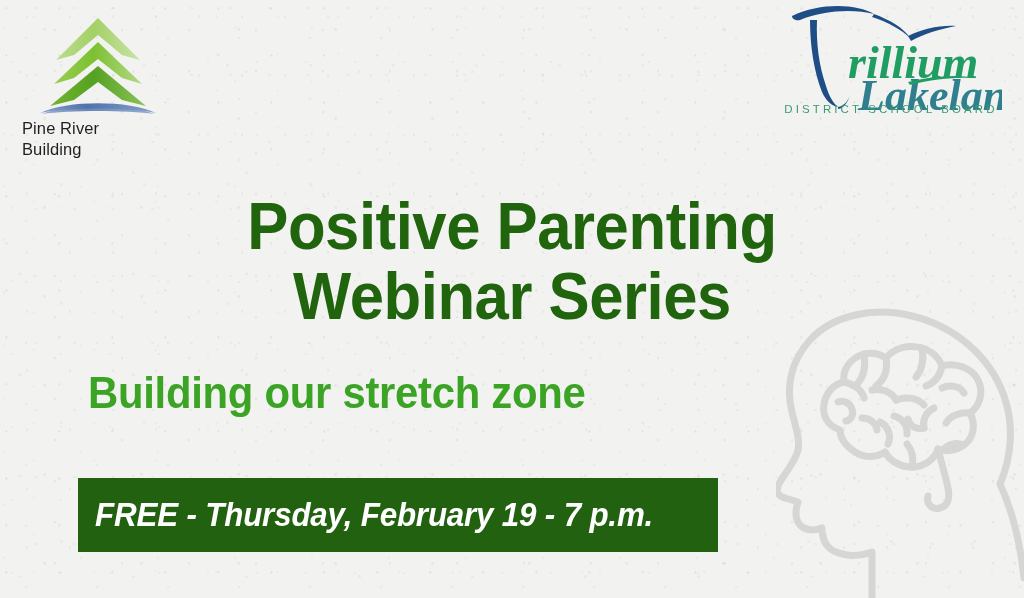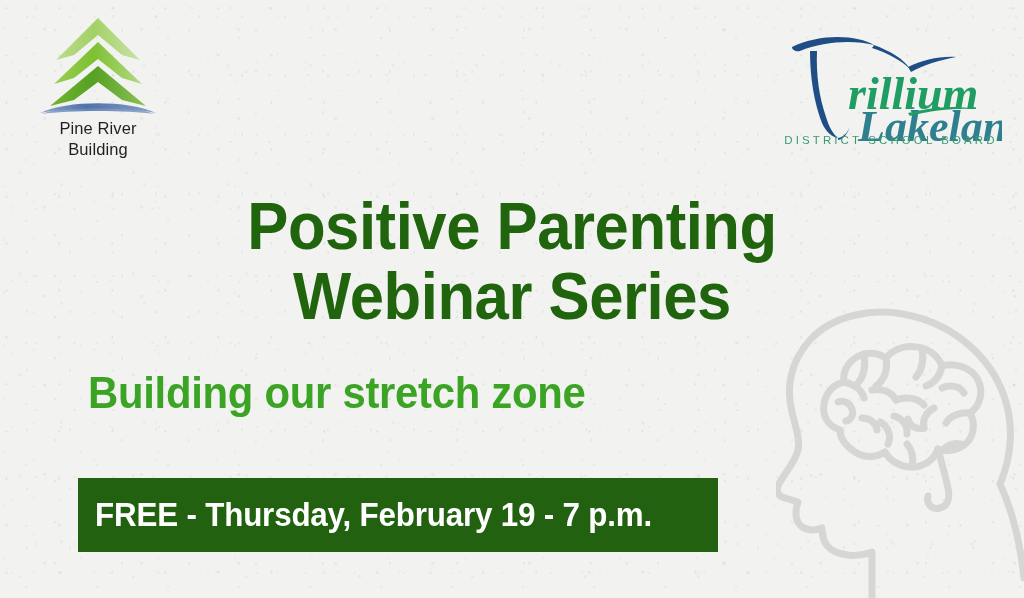--- a/index.html
+++ b/index.html
@@ -50,32 +50,32 @@
     left: 22px;
     top: 14px;
     width: 152px;
     height: 150px;
   }
   .pri-name {
     position: absolute;
     left: 0;
     top: 104px;
     width: 152px;
-    text-align: center;
+    text-align: left;
     font-size: 16.5px;
     line-height: 1.28;
     color: #231f20;
     letter-spacing: .1px;
   }
 
   
   .tldsb-logo {
     position: absolute;
     right: 22px;
-    top: 31px;
+    top: 0;
     width: 222px;
     height: 122px;
   }
 
   
   .headline {
     position: absolute;
     left: 0;
     top: 146px;
     width: 1024px;
@@ -107,20 +107,21 @@
   
   .date-banner {
     position: absolute;
     left: 78px;
     top: 478px;
     width: 640px;
     height: 74px;
     background: #22610f;
     display: flex;
     align-items: center;
+    font-style: italic;
   }
   .date-banner-text {
     color: #ffffff;
     font-weight: 700;
     font-size: 33px;
     letter-spacing: -.2px;
     padding-left: 18px;
     transform: scaleX(.95);
     transform-origin: 0 50%;
     white-space: nowrap;

